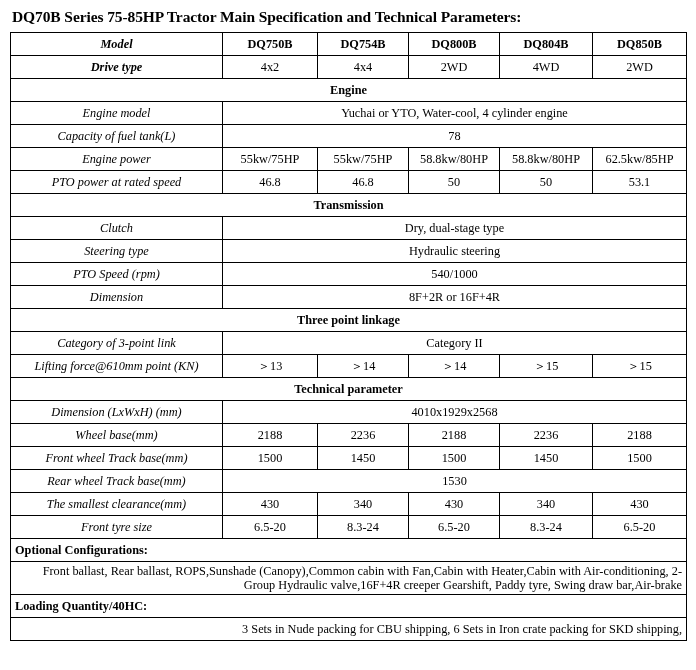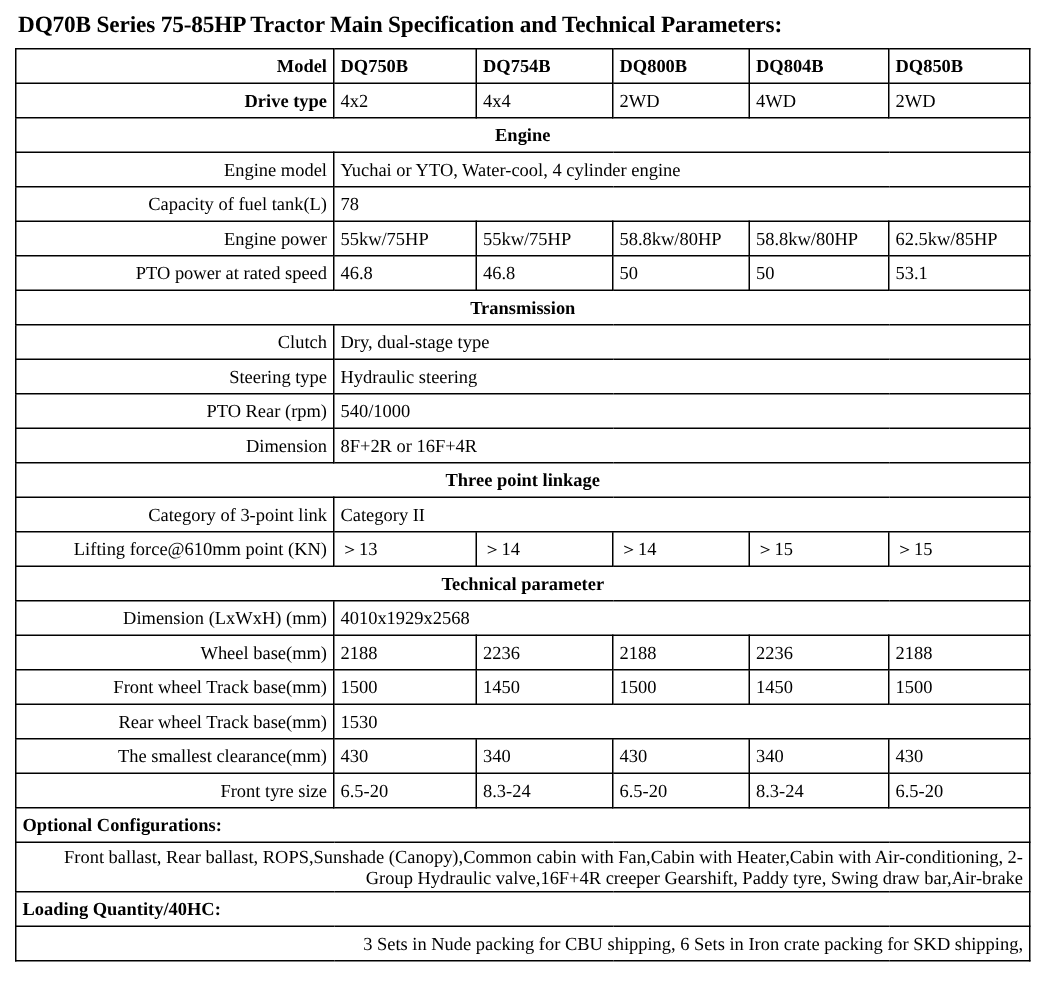--- a/index.html
+++ b/index.html
@@ -35,25 +35,26 @@
     font-size: 12.3px;
   }
   table.spec td {
     border: 1px solid #000000;
     padding: 2px 4px;
     height: 18px;
     vertical-align: middle;
     line-height: 1.15;
   }
   .lbl {
-    text-align: right;
-    padding-left: 5px;
+    text-align: center;
+    padding-left: 5px;
+    font-style: italic;
   }
   .ctr {
-    text-align: left;
+    text-align: center;
     margin-left: 12px;
   }
   .hdr {
     font-weight: bold;
   }
   .section {
     font-weight: bold;
     text-align: center;
     padding-left: 5px;
   }
@@ -143,21 +144,21 @@
       </tr>
       <tr>
         <td class="lbl">Clutch</td>
         <td class="ctr" colspan="5">Dry, dual-stage type</td>
       </tr>
       <tr>
         <td class="lbl">Steering type</td>
         <td class="ctr" colspan="5">Hydraulic steering</td>
       </tr>
       <tr>
-        <td class="lbl">PTO Rear (rpm)</td>
+        <td class="lbl">PTO Speed (rpm)</td>
         <td class="ctr" colspan="5">540/1000</td>
       </tr>
       <tr>
         <td class="lbl">Dimension</td>
         <td class="ctr" colspan="5">8F+2R or 16F+4R</td>
       </tr>
       <tr>
         <td class="section" colspan="6">Three point linkage</td>
       </tr>
       <tr>

